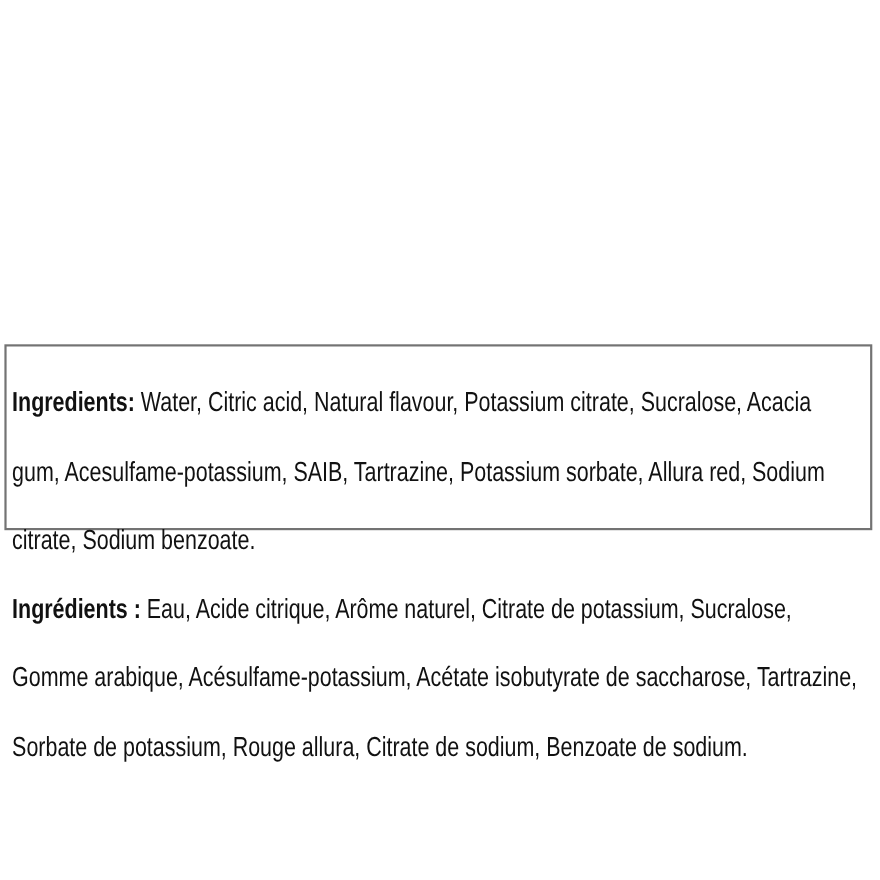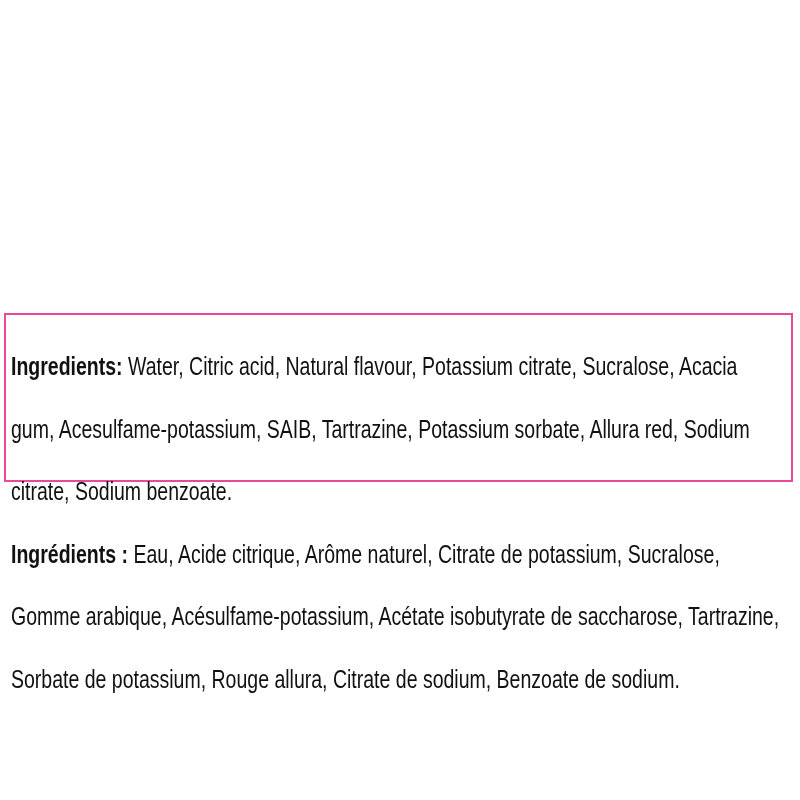--- a/index.html
+++ b/index.html
@@ -15,21 +15,21 @@
     overflow: hidden;
     font-family: "Liberation Sans", "DejaVu Sans", sans-serif;
   }
   .ingredients-box {
     position: absolute;
     left: 4px;
     top: 313px;
     width: 789px;
     height: 169px;
     box-sizing: border-box;
-    border: 2px solid #ec4899;
+    border: 2px solid #737373;
     background: #ffffff;
   }
   .text-block {
     position: absolute;
     left: 5px;
     top: 2px;
     transform: scaleX(0.78);
     transform-origin: 0 0;
     white-space: pre;
   }

